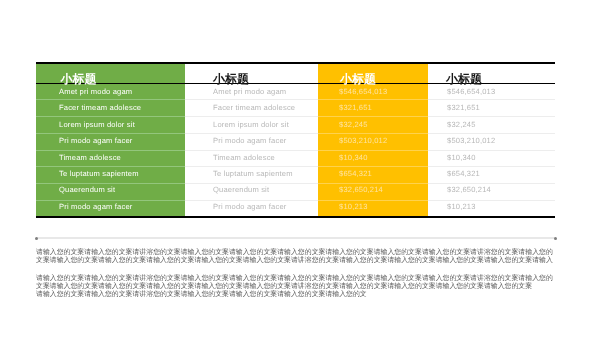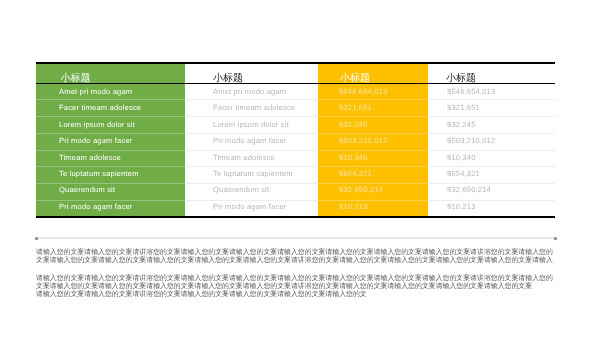--- a/index.html
+++ b/index.html
@@ -15,21 +15,21 @@
   .table-wrap{position:absolute;left:36px;top:62px;width:519px;height:156px;}
   .rule-top{position:absolute;left:0;top:0;width:519px;height:1.6px;background:#000;}
   .rule-hdr{position:absolute;left:0;top:20.6px;width:519px;height:1.5px;background:#000;}
   .rule-bot{position:absolute;left:0;top:154px;width:519px;height:1.6px;background:#000;}
 
   .colband{position:absolute;top:0;height:154px;}
   .band-green{left:0;width:148.5px;background:#70AD47;}
   .band-gold{left:282px;width:110px;background:#FFC000;}
 
   .cell{position:absolute;white-space:nowrap;}
-  .hdrcell{font-weight:normal;font-size:10px;top:8.6px;}
+  .hdrcell{font-weight:bold;font-size:12px;top:8.6px;}
   .datacell{font-size:7.55px;letter-spacing:0.18px;}
 
   
   .hdrcell.col1{left:24.5px;color:#ffffff;}
   .hdrcell.col2{left:177px;color:#1a1a1a;}
   .hdrcell.col3{left:304px;color:#ffffff;}
   .hdrcell.col4{left:410px;color:#1a1a1a;}
   .datacell.col1{left:23px;color:#ffffff;}
   .datacell.col2{left:177px;color:#b8b8b8;}
   .datacell.col3{left:303px;color:#ffe3a0;}

